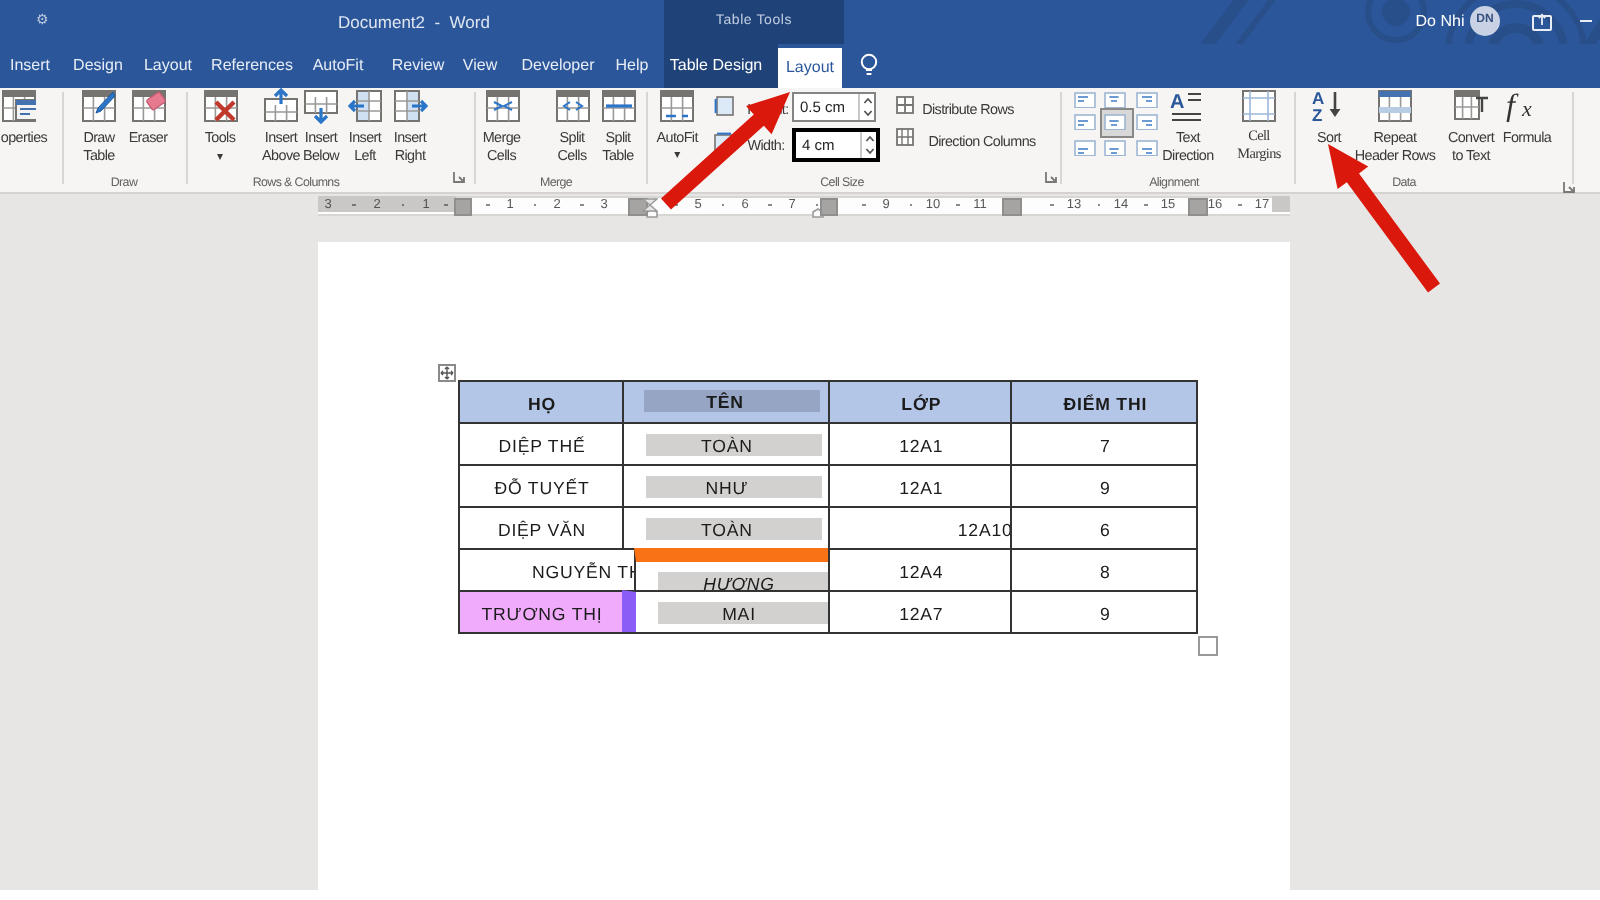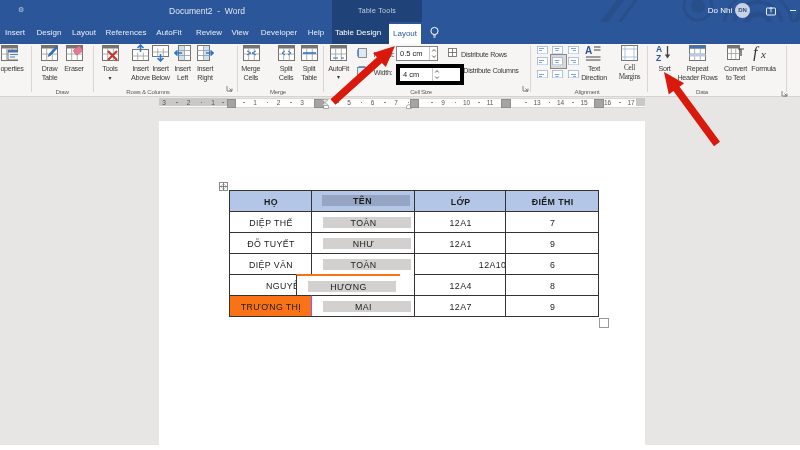--- a/index.html
+++ b/index.html
@@ -339,37 +339,37 @@
   <div class="ilabel" style="left:182.5px;top:19.5px;">Insert<br>Left</div>
   <div class="ilabel" style="left:205px;top:19.5px;">Insert<br>Right</div>
   <div class="ilabel" style="left:250.8px;top:19.5px;">Merge<br>Cells</div>
   <div class="ilabel" style="left:286px;top:19.5px;">Split<br>Cells</div>
   <div class="ilabel" style="left:309px;top:19.5px;">Split<br>Table</div>
   <div class="ilabel" style="left:338.6px;top:19.5px;">AutoFit</div>
   <div class="chev" style="left:338.6px;top:29px;">▾</div>
   <div class="ilabel" style="left:384px;top:6px;">Height:</div>
   <div class="ilabel" style="left:383px;top:24px;">Width:</div>
   <div class="ilabel" style="left:484px;top:6px;">Distribute Rows</div>
-  <div class="ilabel" style="left:491px;top:22px;">Distribute Columns</div>
+  <div class="ilabel" style="left:491px;top:22px;">Direction Columns</div>
   <div class="ilabel" style="left:594px;top:19.5px;">Text<br>Direction</div>
   <div class="ilabel" style="left:629.5px;top:19.5px;font-family:Liberation Serif, serif;">Cell<br>Margins</div>
   <div class="ilabel" style="left:664.5px;top:19.5px;">Sort</div>
   <div class="ilabel" style="left:697.5px;top:19.5px;">Repeat<br>Header Rows</div>
   <div class="ilabel" style="left:735.5px;top:19.5px;">Convert<br>to Text</div>
   <div class="ilabel" style="left:763.5px;top:19.5px;">Formula</div>
 
   <div class="abs" style="left:396px;top:2px;width:40px;height:13px;background:#fff;border:1px solid #848484;">
     <div class="abs" style="left:3px;top:0;font-size:7.5px;line-height:13px;color:#222;">0.5 cm</div>
     <div class="abs" style="left:32px;top:0;width:8px;height:13px;border-left:1px solid #c8c8c8;">
           <svg style="display:block" width="8" height="13" viewBox="0 0 8 13">
             <path d="M2.2 4.5 L4 2.5 L5.8 4.5 M2.2 8.5 L4 10.5 L5.8 8.5" stroke="#555" stroke-width="0.9" fill="none"></path>
           </svg>
         </div>
   </div>
-  <div class="abs" style="left:396px;top:20px;width:40px;height:13px;background:#fff;border:4px solid #000000;padding-left:20px;">
+  <div class="abs" style="left:396px;top:20px;width:40px;height:13px;background:#fff;border:2px solid #000000;">
     <div class="abs" style="left:3px;top:0;font-size:7.5px;line-height:13px;color:#222;">4 cm</div>
     <div class="abs" style="left:32px;top:0;width:8px;height:13px;border-left:1px solid #c8c8c8;">
           <svg style="display:block" width="8" height="13" viewBox="0 0 8 13">
             <path d="M2.2 4.5 L4 2.5 L5.8 4.5 M2.2 8.5 L4 10.5 L5.8 8.5" stroke="#555" stroke-width="0.9" fill="none"></path>
           </svg>
         </div>
   </div>
 
   <svg class="abs" style="left:226px;top:41px" width="7" height="7" viewBox="0 0 7 7">
         <path d="M1 1 L1 6 L6 6 M3.5 3.5 L6 6 M6 3.5 L6 6 L3.5 6" stroke="#7a7876" fill="none" stroke-width="0.9"></path>
@@ -422,34 +422,34 @@
       </div>
 <div class="cell" style="left:414px;top:253px;width:91.30000000000001px;height:21px;background:#fff;border-left:1px solid #333;border-top:1px solid #333;justify-content:flex-end;">
         <span style="position:relative;">12A10</span>
       </div>
 <div class="cell" style="left:505.3px;top:253px;width:92.69999999999999px;height:21px;background:#fff;border-left:1px solid #333;border-top:1px solid #333;">
         <span style="position:relative;">6</span>
       </div>
 <div class="cell" style="left:229px;top:274px;width:82px;height:21px;background:#fff;border-left:1px solid #333;border-top:1px solid #333;padding-left:24px;">
         <span style="position:relative;">NGUYỄN THỊ</span>
       </div>
-<div class="cell" style="left:296px;top:274px;width:103px;height:21px;background:#fff;border-left:1px solid #333;border-top:2px solid #f97316;">
+<div class="cell" style="left:317px;top:274px;width:103px;height:21px;background:#fff;border-left:1px solid #333;border-top:7px solid #f97316;font-style:italic;">
         <div class="abs" style="left:11px;top:4.5px;width:88px;height:11px;background:#d2d1cf;"></div>
         <span style="position:relative;">HƯƠNG</span>
       </div>
 <div class="cell" style="left:414px;top:274px;width:91.30000000000001px;height:21px;background:#fff;border-left:1px solid #333;border-top:1px solid #333;">
         <span style="position:relative;">12A4</span>
       </div>
 <div class="cell" style="left:505.3px;top:274px;width:92.69999999999999px;height:21px;background:#fff;border-left:1px solid #333;border-top:1px solid #333;">
         <span style="position:relative;">8</span>
       </div>
-<div class="cell" style="left:229px;top:295px;width:82px;height:21px;background:#f97316;border-left:1px solid #333;border-top:1px solid #333;justify-content:center;">
+<div class="cell" style="left:229px;top:295px;width:82px;height:21px;background:#f0abfc;border-left:1px solid #333;border-top:1px solid #333;justify-content:center;">
         <span style="position:relative;">TRƯƠNG THỊ</span>
       </div>
-<div class="cell" style="left:311px;top:295px;width:103px;height:21px;background:#fff;border-left:1px solid #8b5cf6;border-top:1px solid #333;">
+<div class="cell" style="left:311px;top:295px;width:103px;height:21px;background:#fff;border-left:7px solid #8b5cf6;border-top:1px solid #333;">
         <div class="abs" style="left:11px;top:4.5px;width:88px;height:11px;background:#d2d1cf;"></div>
         <span style="position:relative;">MAI</span>
       </div>
 <div class="cell" style="left:414px;top:295px;width:91.30000000000001px;height:21px;background:#fff;border-left:1px solid #333;border-top:1px solid #333;">
         <span style="position:relative;">12A7</span>
       </div>
 <div class="cell" style="left:505.3px;top:295px;width:92.69999999999999px;height:21px;background:#fff;border-left:1px solid #333;border-top:1px solid #333;">
         <span style="position:relative;">9</span>
       </div>
 <div class="abs" style="left:598px;top:190px;width:1px;height:126px;background:#333;"></div>

